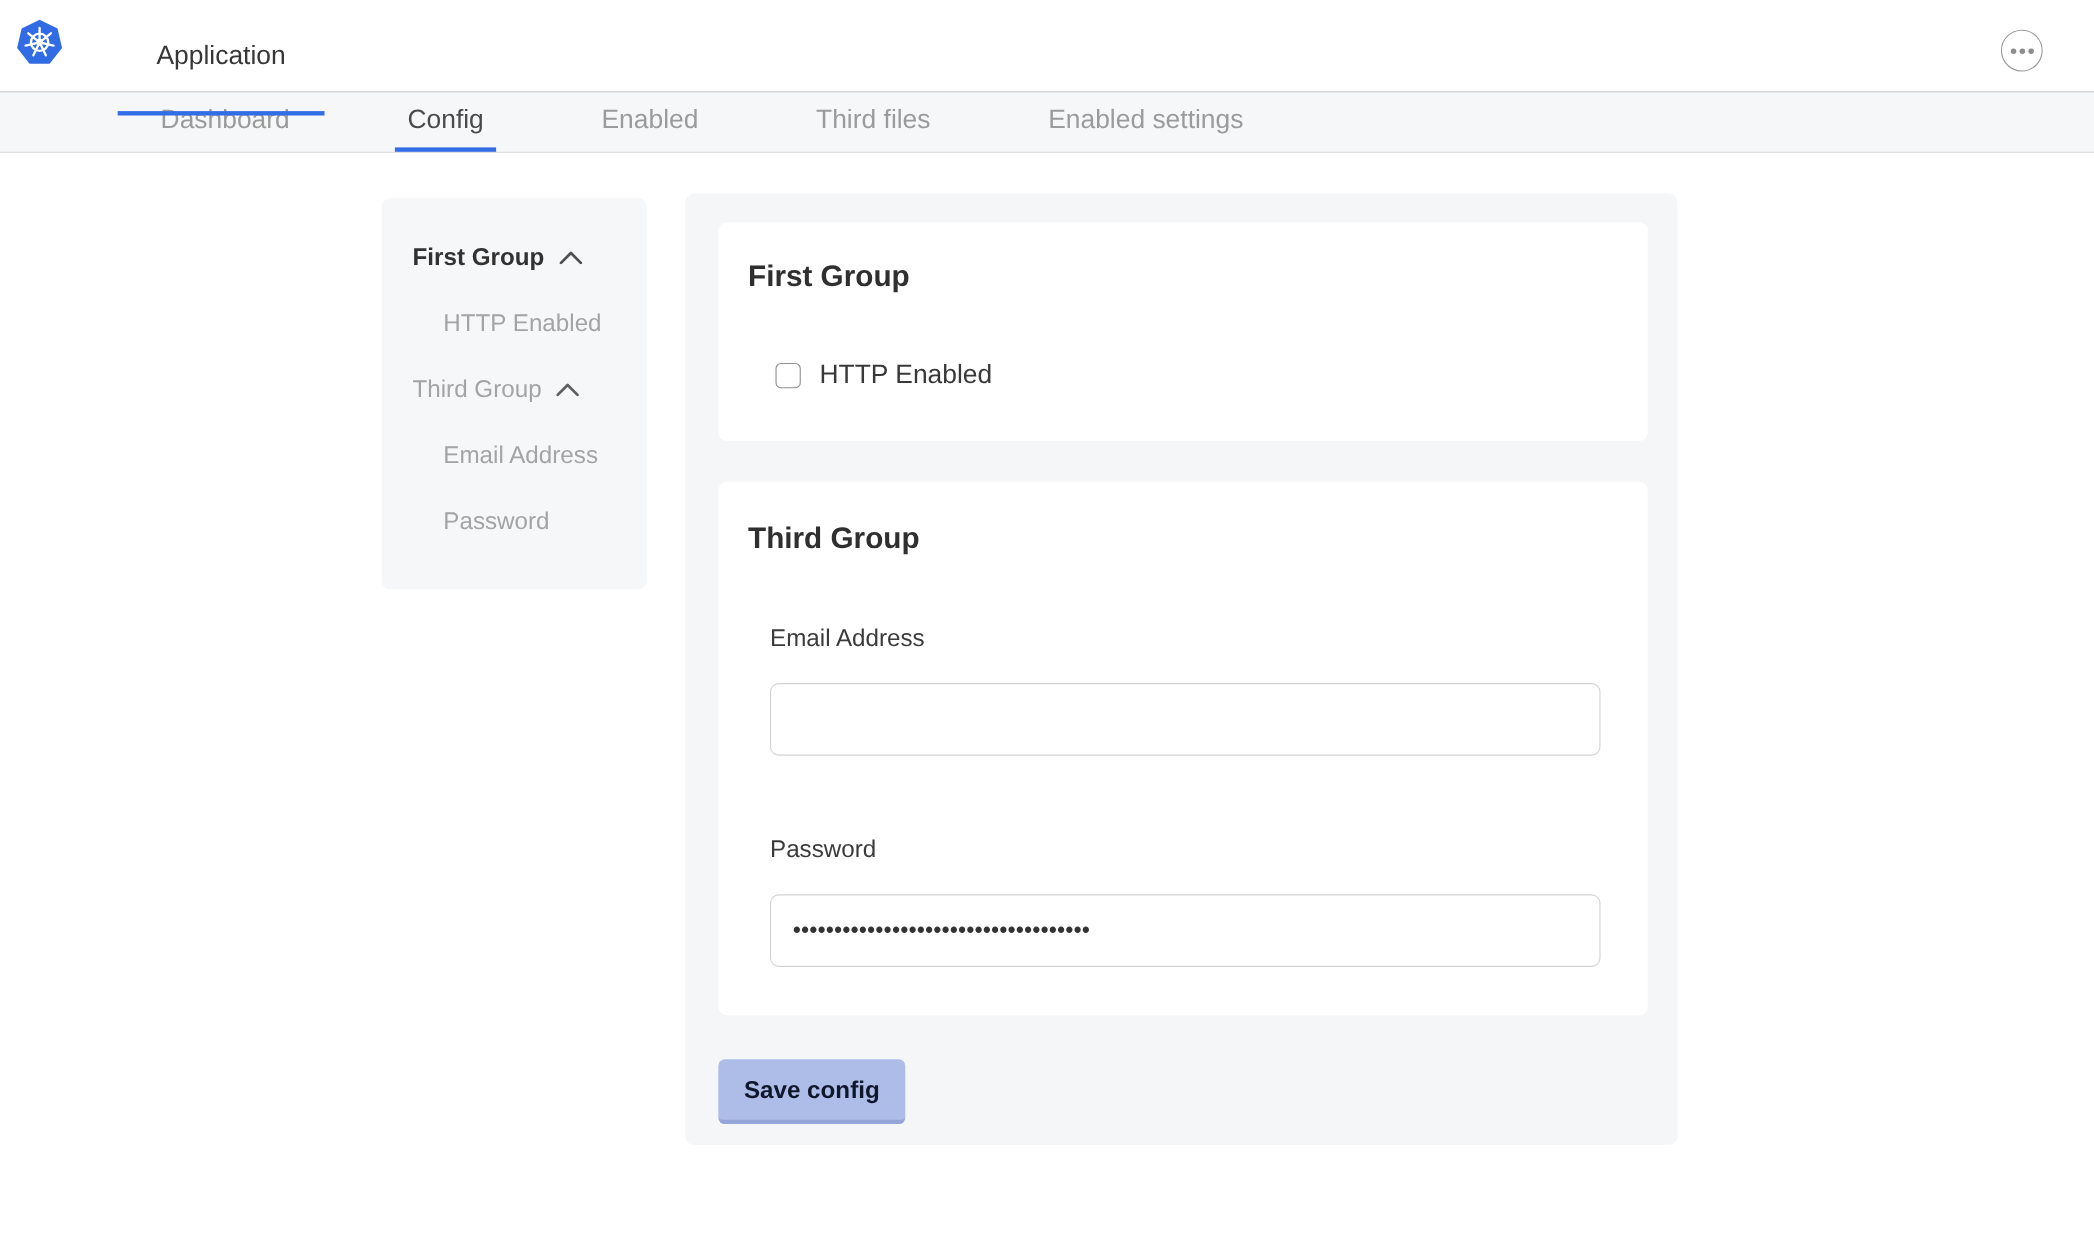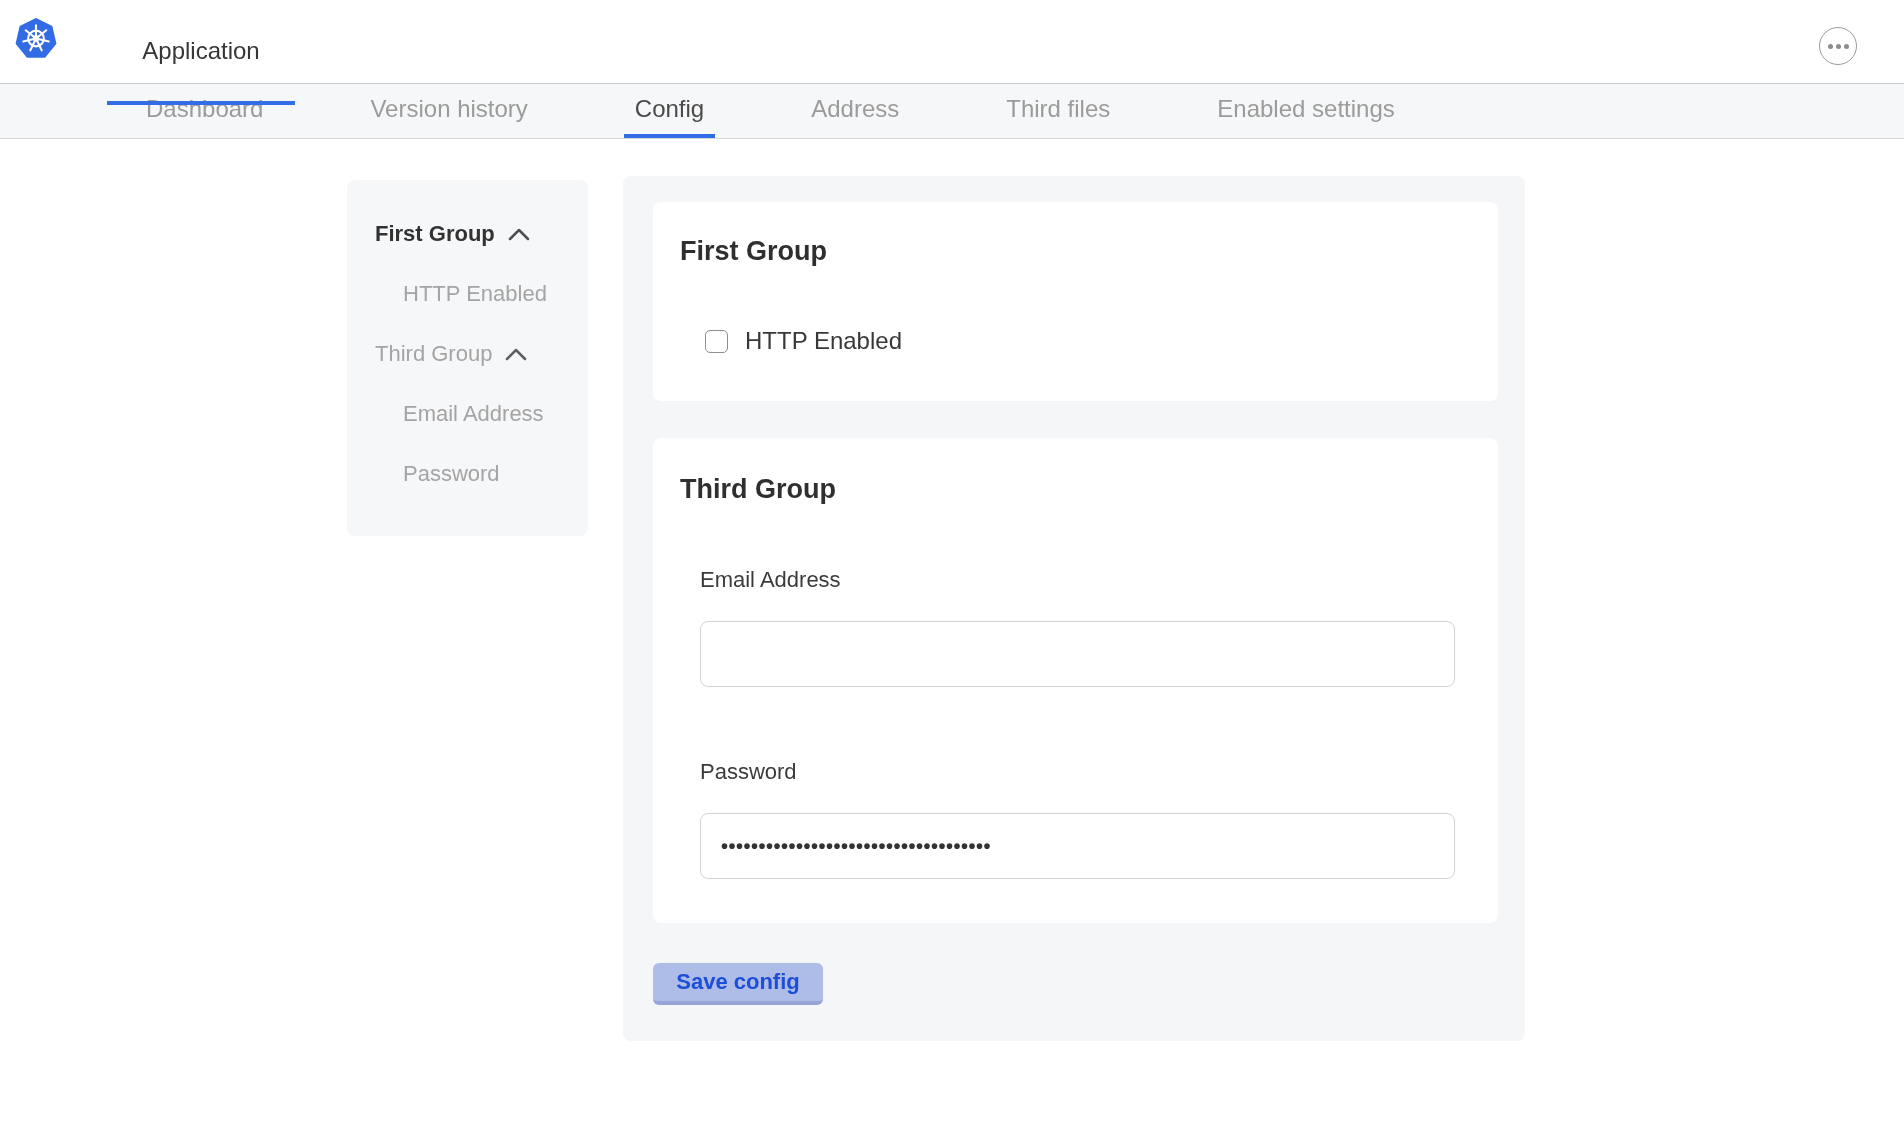--- a/index.html
+++ b/index.html
@@ -69,23 +69,23 @@
   .field-label { margin-top:62px; margin-left:20px; font-size:22px; font-weight:500; color:#3b3b3b; }
   .field-label.second { margin-top:72px; }
   .text-input {
     display:block; margin-top:28px; margin-left:20px; width:755px; height:66px;
     border:1px solid #d2d3d5; border-radius:8px; background:#ffffff;
     font-family:"Liberation Sans", sans-serif; font-size:21px; color:#2f2f2f; padding:0 20px; outline:none;
   }
   .password-input { font-size:20px; font-weight:bold; letter-spacing:0.5px; color:#333333; }
 
   .save-btn {
-    margin-top:40px; width:170px; height:42px; border:none; cursor:pointer;
+    margin-top:40px; width:170px; height:59px; border:none; cursor:pointer;
     background:#aebce8; border-bottom:4px solid #96a5d8; border-radius:6px;
-    color:#1d4ed8; font-size:22px; font-weight:bold; font-family:"Liberation Sans", sans-serif;
+    color:#0f172a; font-size:22px; font-weight:bold; font-family:"Liberation Sans", sans-serif;
   }
 </style>
 </head>
 <body>
 
 <div class="page">
 
   <div class="topbar">
     <svg class="logo" viewBox="0 0 42 42">
       <polygon points="21,1 36.6,8.5 40.5,25.5 29.7,39 12.3,39 1.5,25.5 5.4,8.5" fill="#326ce5"></polygon>
@@ -106,23 +106,22 @@
     </div>
     <div class="menu-btn">
       <span class="dot"></span>
       <span class="dot"></span>
       <span class="dot"></span>
     </div>
   </div>
 
   <div class="subnav">
     <div class="tab">Dashboard</div>
-    <div class="tab">Version history</div>
     <div class="tab active">Config</div>
-    <div class="tab">Address</div>
+    <div class="tab">Enabled</div>
     <div class="tab">Third files</div>
     <div class="tab">Enabled settings</div>
   </div>
 
   <div class="content">
 
     <div class="side-panel">
       <div class="side-row group active-group">
         <span>First Group</span>
         <span class="chev">

